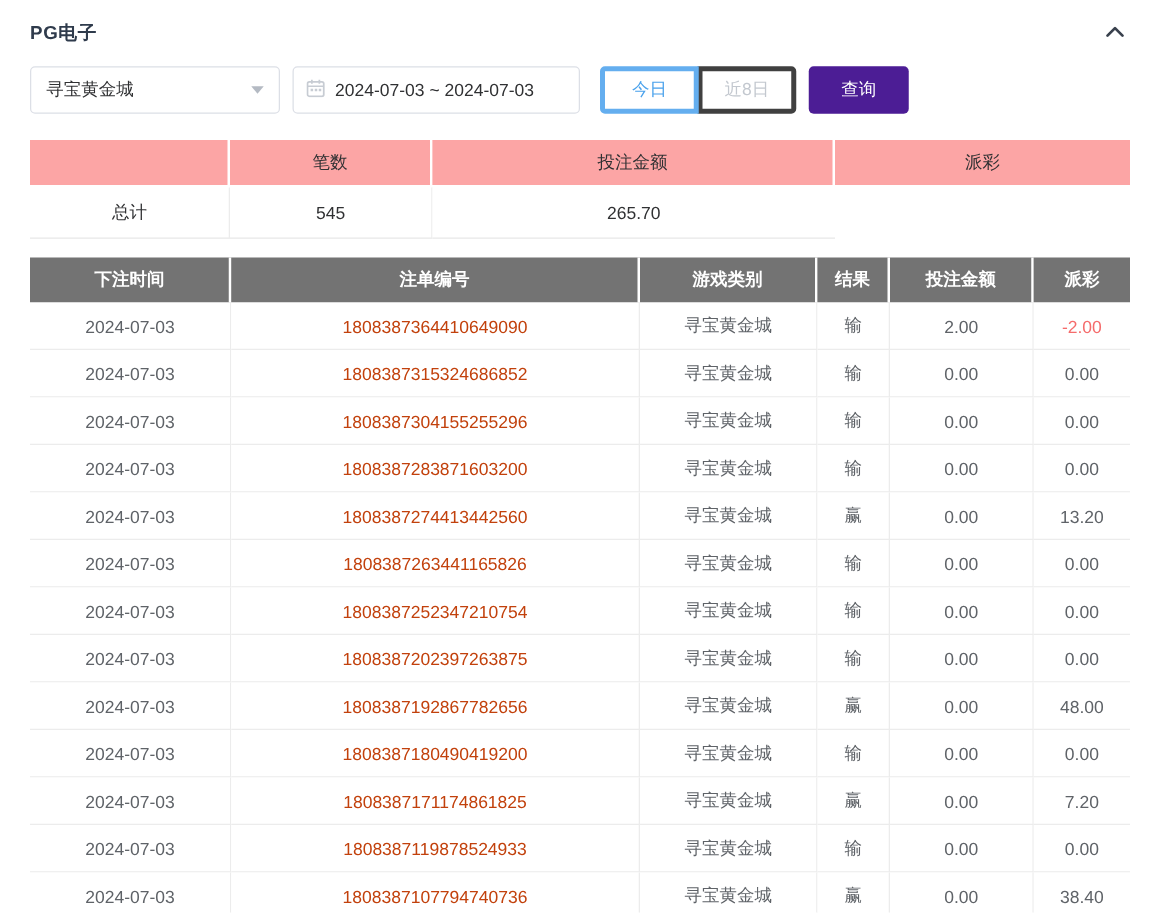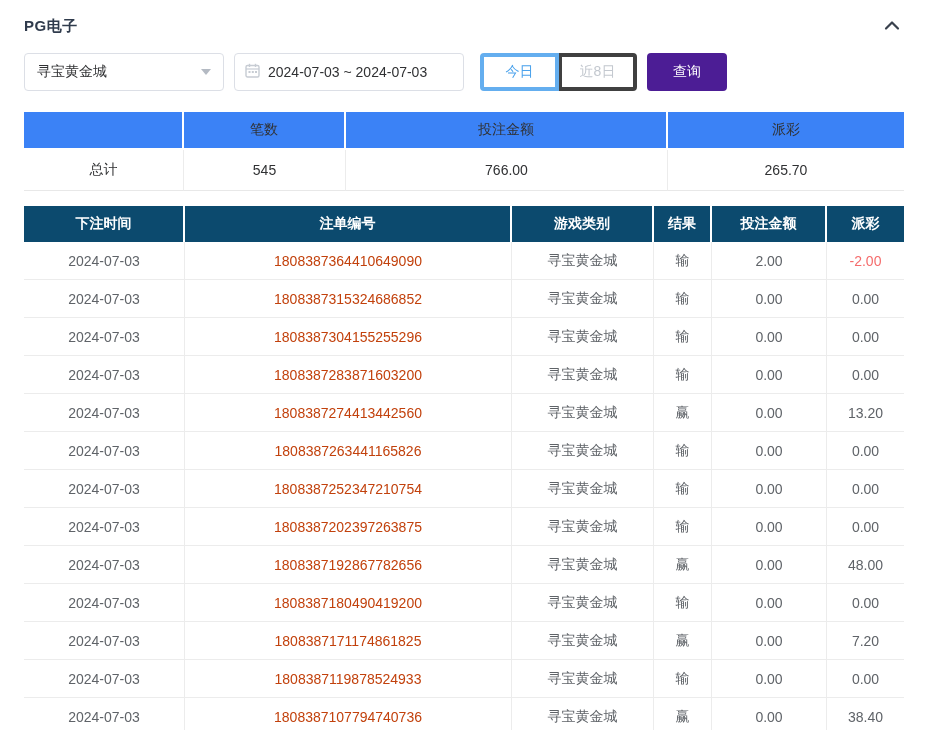--- a/index.html
+++ b/index.html
@@ -28,32 +28,32 @@
     cursor: pointer; position: relative; }
   .qbtn:first-child { border-radius: 4px 0 0 4px; margin-left: 0; }
   .qbtn:last-child { border-radius: 0 4px 4px 0; }
   .qbtn.active { border-color: #64aeef; color: #4aa2ec; z-index: 2; }
   .search-btn { margin-left: 10px; width: 80px; height: 38px; background: #4c1d95; border: none;
     border-radius: 4px; color: #fff; font-size: 14px; cursor: pointer; font-family: Liberation Serif, serif; }
 
   
   .summary { margin-top: 21px; }
   .sum-grid { display: grid; grid-template-columns: 160px 162px 322px 236px; width: 880px; }
-  .sum-head .cell { background: #3b82f6; height: 36px; display: flex; align-items: center;
+  .sum-head .cell { background: #fca5a5; height: 36px; display: flex; align-items: center;
     justify-content: center; font-size: 14px; color: #303133; border-right: 2px solid #fff; }
   .sum-head .cell:last-child { border-right: none; }
   .sum-row .cell { background: #fff; height: 41px; display: flex; align-items: center; justify-content: center;
     font-size: 14px; color: #303133; border-right: 1px solid #ececec; border-bottom: 1px solid #e8e8e8; }
   .sum-row .cell:last-child { border-right: none; }
   .sum-row { border-top: 2px solid #fff; }
 
   
   .records { margin-top: 15px; }
   .rec-grid { display: grid; grid-template-columns: 161px 327px 142px 58px 115px 77px; width: 880px; }
-  .rec-head .cell { background: #0c4a6e; height: 36px; display: flex; align-items: center; justify-content: center;
+  .rec-head .cell { background: #737373; height: 36px; display: flex; align-items: center; justify-content: center;
     font-size: 14px; font-weight: bold; color: #fff; border-right: 2px solid #fff; }
   .rec-head .cell:last-child { border-right: none; }
   .rec-row .cell { background: #fff; height: 38px; display: flex; align-items: center; justify-content: center;
     font-size: 14px; color: #5f6368; border-right: 1px solid #ececec; border-bottom: 1px solid #ececec; }
   .rec-row .cell:last-child { border-right: none; }
   .rec-row .cell.order-id { color: #c2410c; }
   .cell.neg { color: #f56c6c; }
 </style>
 </head>
 <body>
@@ -103,21 +103,20 @@
   <div class="summary">
     <div class="sum-grid sum-head">
       <div class="cell"></div>
       <div class="cell">笔数</div>
       <div class="cell">投注金额</div>
       <div class="cell">派彩</div>
     </div>
     <div class="sum-grid sum-row">
       <div class="cell">总计</div>
       <div class="cell">545</div>
-      <div class="cell">766.00</div>
       <div class="cell">265.70</div>
     </div>
   </div>
 
   <div class="records">
     <div class="rec-grid rec-head">
       <div class="cell">下注时间</div>
       <div class="cell">注单编号</div>
       <div class="cell">游戏类别</div>
       <div class="cell">结果</div>

